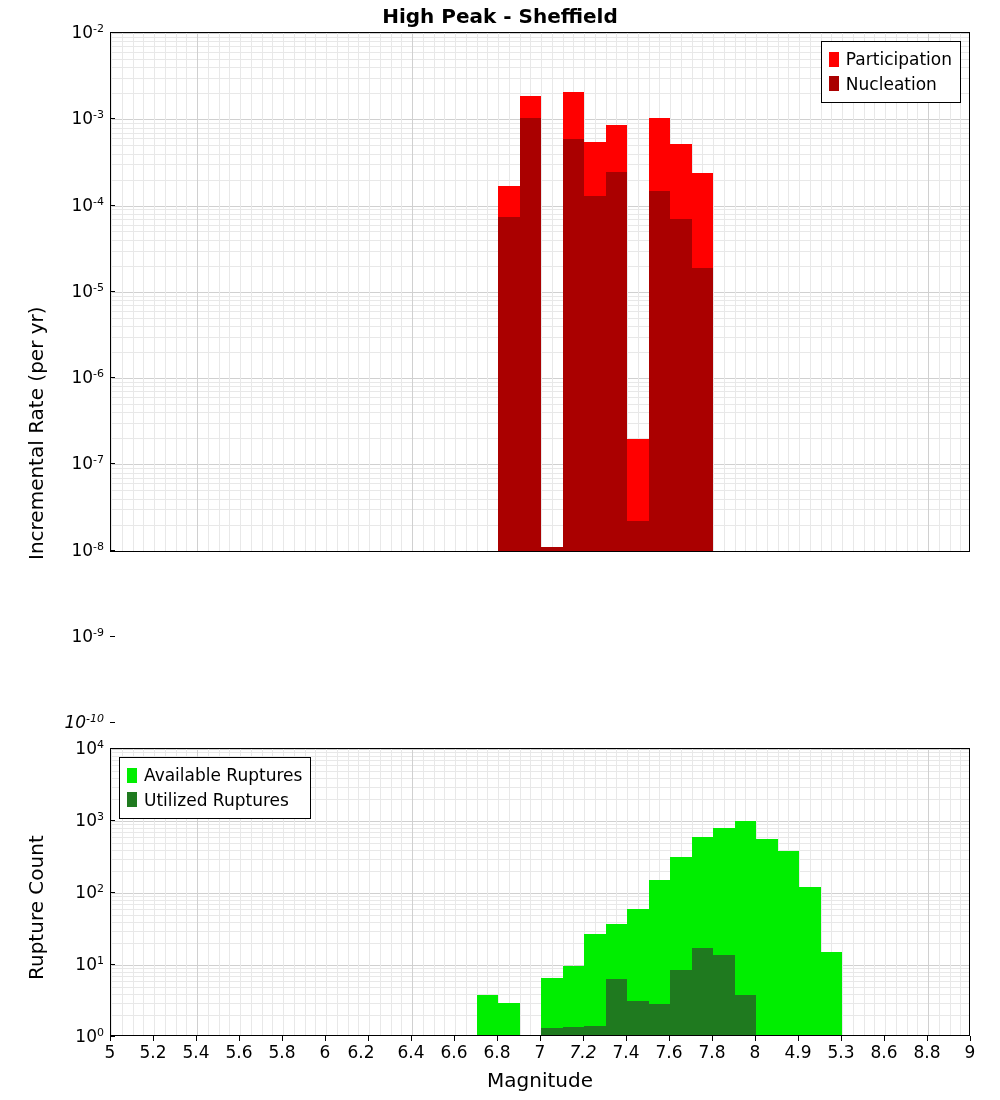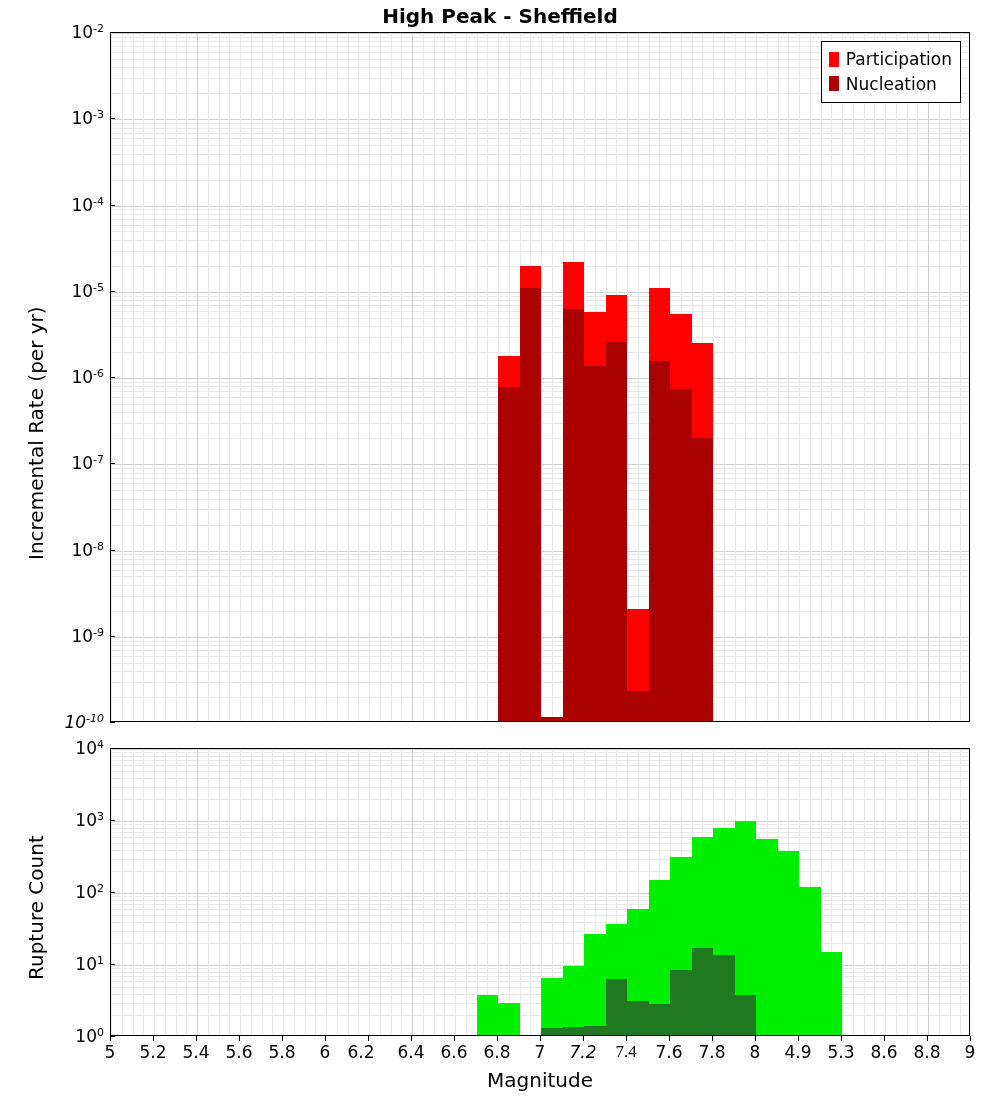--- a/index.html
+++ b/index.html
@@ -35,21 +35,21 @@
     position: absolute;
     background: #ffffff;
     border: 1px solid #000000;
     box-sizing: border-box;
     overflow: hidden;
   }
   #plot-top {
     left: 110px;
     top: 32px;
     width: 860px;
-    height: 690px;
+    height: 520px;
   }
   #plot-bottom {
     left: 110px;
     top: 748px;
     width: 860px;
     height: 288px;
   }
   .gridlines {
     position: absolute;
     left: 0; top: 0; right: 0; bottom: 0;
@@ -501,20 +501,30 @@
         <div class="bar" style="left: 473px; width: 21.5px; height: 9.38403px; background: rgb(31, 122, 31); z-index: 2;"></div>
         <div class="bar" style="left: 494.5px; width: 21.5px; height: 56.0269px; background: rgb(31, 122, 31); z-index: 2;"></div>
         <div class="bar" style="left: 516px; width: 21.5px; height: 34.3527px; background: rgb(31, 122, 31); z-index: 2;"></div>
         <div class="bar" style="left: 537.5px; width: 21.5px; height: 31.0582px; background: rgb(31, 122, 31); z-index: 2;"></div>
         <div class="bar" style="left: 559px; width: 21.5px; height: 65.0225px; background: rgb(31, 122, 31); z-index: 2;"></div>
         <div class="bar" style="left: 580.5px; width: 21.5px; height: 86.6966px; background: rgb(31, 122, 31); z-index: 2;"></div>
         <div class="bar" style="left: 602px; width: 21.5px; height: 80.2039px; background: rgb(31, 122, 31); z-index: 2;"></div>
         <div class="bar" style="left: 623.5px; width: 21.5px; height: 40.0538px; background: rgb(31, 122, 31); z-index: 2;"></div>
       </div>
 
+    <div class="legend" id="legend-bottom">
+      <div class="legend-row">
+        <span class="legend-swatch" style="background:#00ee00"></span>
+        <span>Available Ruptures</span>
+      </div>
+      <div class="legend-row">
+        <span class="legend-swatch" style="background:#1f7a1f"></span>
+        <span>Utilized Ruptures</span>
+      </div>
+    </div>
   </div>
 
   <div class="yticks-wrap" id="yticks-top">
       <div class="ytick" style="top: 0px; width: 100px;">10<sup>-2</sup></div>
       <div class="ytick" style="top: 86.25px; width: 100px;">10<sup>-3</sup></div>
       <div class="ytick" style="top: 172.5px; width: 100px;">10<sup>-4</sup></div>
       <div class="ytick" style="top: 258.75px; width: 100px;">10<sup>-5</sup></div>
       <div class="ytick" style="top: 345px; width: 100px;">10<sup>-6</sup></div>
       <div class="ytick" style="top: 431.25px; width: 100px;">10<sup>-7</sup></div>
       <div class="ytick" style="top: 517.5px; width: 100px;">10<sup>-8</sup></div>
@@ -534,21 +544,21 @@
       <div class="xtick" style="left: 196px;">5.4</div>
       <div class="xtick" style="left: 239px;">5.6</div>
       <div class="xtick" style="left: 282px;">5.8</div>
       <div class="xtick" style="left: 325px;">6</div>
       <div class="xtick" style="left: 361px;">6.2</div>
       <div class="xtick" style="left: 411px;">6.4</div>
       <div class="xtick" style="left: 454px;">6.6</div>
       <div class="xtick" style="left: 497px;">6.8</div>
       <div class="xtick" style="left: 540px;">7</div>
       <div class="xtick" style="left: 583px; font-style: italic;">7.2</div>
-      <div class="xtick" style="left: 626px; font-family: Liberation Serif, serif;">7.4</div>
+      <div class="xtick" style="left: 626px;">7.4</div>
       <div class="xtick" style="left: 669px;">7.6</div>
       <div class="xtick" style="left: 712px;">7.8</div>
       <div class="xtick" style="left: 755px;">8</div>
       <div class="xtick" style="left: 798px;">4.9</div>
       <div class="xtick" style="left: 841px;">5.3</div>
       <div class="xtick" style="left: 884px;">8.6</div>
       <div class="xtick" style="left: 927px;">8.8</div>
       <div class="xtick" style="left: 970px;">9</div>
     </div>
   <div id="tickmarks">

